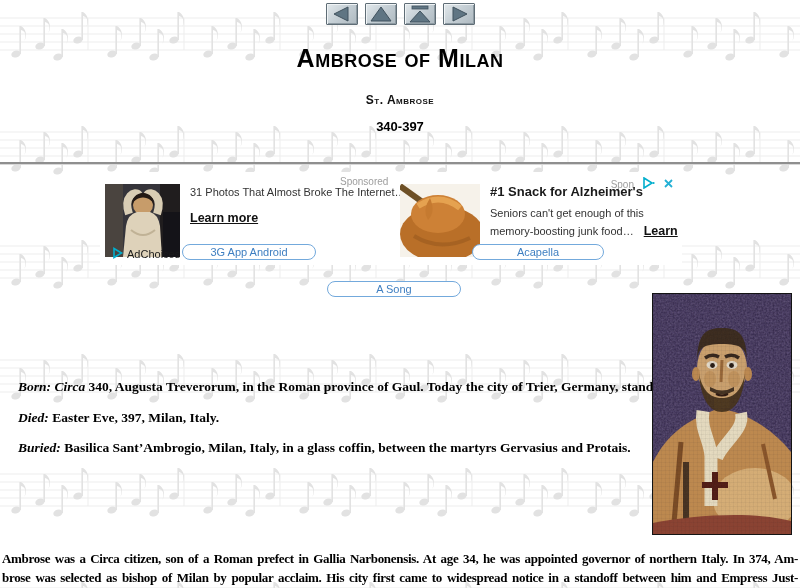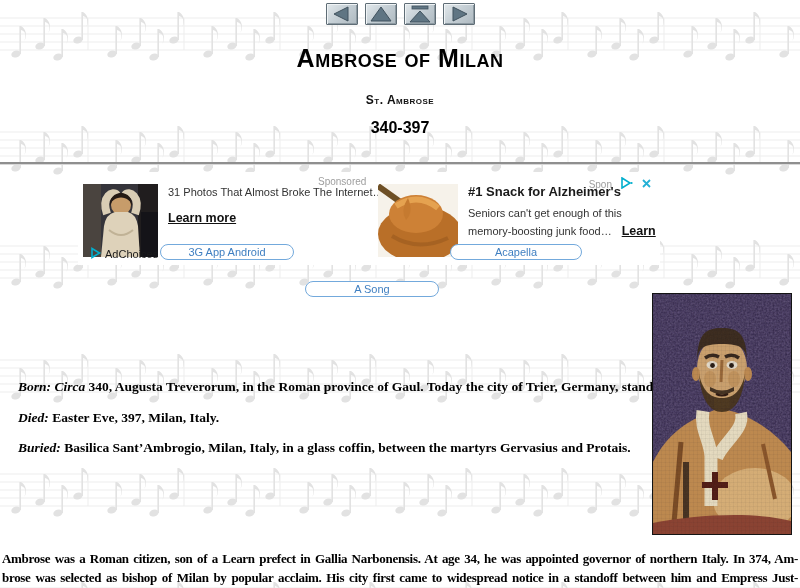--- a/index.html
+++ b/index.html
@@ -25,29 +25,29 @@
     font-family:"Liberation Sans",sans-serif;font-weight:bold;font-size:25px;
     font-variant:small-caps;letter-spacing:.5px;color:#000;
   }
   .page-subtitle{
     position:absolute;top:93px;left:0;width:100%;text-align:center;z-index:2;
     font-family:"Liberation Sans",sans-serif;font-weight:bold;font-size:12px;
     font-variant:small-caps;letter-spacing:.5px;color:#111;
   }
   .page-dates{
     position:absolute;top:119px;left:0;width:100%;text-align:center;z-index:2;
-    font-family:"Liberation Sans",sans-serif;font-weight:bold;font-size:16px;color:#000;
+    font-family:"Liberation Sans",sans-serif;font-weight:bold;font-size:13px;color:#000;
   }
   .rule{
     position:absolute;top:162px;left:0;width:800px;height:2px;z-index:2;
     background:#8f8f8f;border-bottom:1px solid #d8d8d8;
   }
   
   .ad-unit{
-    position:absolute;left:78px;top:172px;width:582px;height:93px;
+    position:absolute;left:100px;top:172px;width:582px;height:93px;
     background:#ffffff;z-index:3;font-family:"Liberation Sans",sans-serif;
   }
   .sponsored-label{position:absolute;top:4px;left:240px;font-size:10px;color:#9e9e9e;}
   .sponsored-right{position:absolute;top:3px;right:8px;display:flex;align-items:center;gap:8px;}
   .sponsored-right .spon-txt{font-size:10px;color:#9e9e9e;}
   .ad-card{position:absolute;top:12px;cursor:pointer;}
   .ad-img{position:absolute;top:12px;overflow:hidden;cursor:pointer;}
   .ad-img svg{display:block;}
   .ad-headline{font-size:13px;font-weight:bold;color:#1a1a1a;margin:0 0 6px 0;}
   .ad-body{font-size:11px;color:#333;margin:0 0 7px 0;line-height:1.55;}
@@ -285,15 +285,15 @@
     <path d="M46,80 C48,106 57,118 69,118 C81,118 90,106 92,80 C88,98 80,104 69,104 C58,104 50,98 46,80 Z" fill="#443019" opacity="0.95"></path>
     <path d="M57,93 Q69,100 81,93 L81,97 Q69,104 57,97 Z" fill="#42301f"></path>
     <path d="M63,100 Q69,103 75,100" stroke="#2a160e" stroke-width="2" fill="none"></path>
 
     <rect width="138" height="240" filter="url(#grainG)" opacity="0.22"></rect>
     <rect width="138" height="240" fill="url(#tiles)" opacity="0.55"></rect>
   </svg>
 </div>
 
 <div class="bottom-para">
-  <div class="para-line">Ambrose was a Roman citizen, son of a Learn prefect in Gallia Narbonensis. At age 34, he was appointed governor of northern Italy. In 374, Am-</div>
+  <div class="para-line">Ambrose was a Circa citizen, son of a Roman prefect in Gallia Narbonensis. At age 34, he was appointed governor of northern Italy. In 374, Am-</div>
   <div class="para-line">brose was selected as bishop of Milan by popular acclaim. His city first came to widespread notice in a standoff between him and Empress Just-</div>
 </div>
 
 </body></html>

